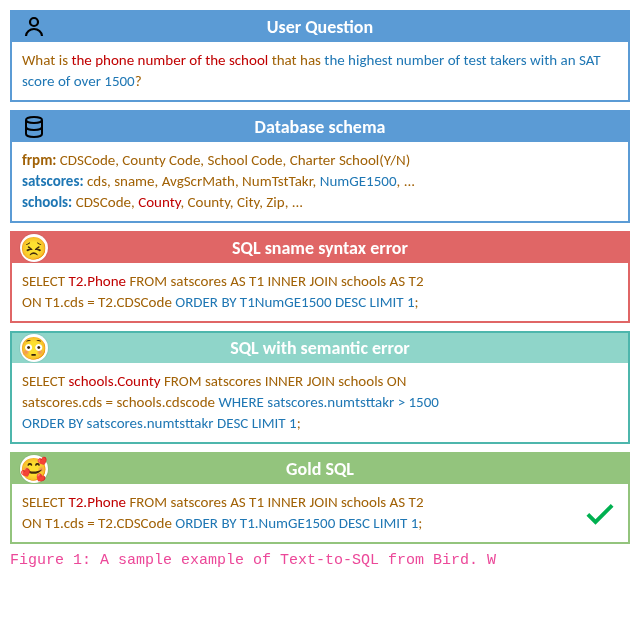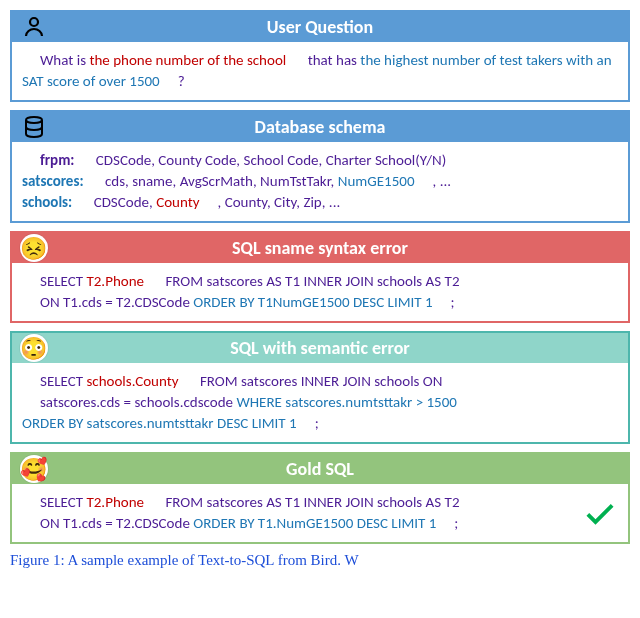--- a/index.html
+++ b/index.html
@@ -45,36 +45,36 @@
     .blue-block { border-color: #5b9bd5; }
     .blue-header { background: #5b9bd5; color: #fff; }
     .red-block { border-color: #e06666; }
     .red-header { background: #e06666; color: #fff; }
     .teal-block { border-color: #4db6ac; }
     .teal-header { background: #8fd5c9; color: #fff; }
     .green-block { border-color: #93c47d; }
     .green-header { background: #93c47d; color: #fff; }
     .t-red { color: #c00000; margin-top: 42px; }
     .t-blue { color: #1f77b4; }
-    .t-black { color: #4c1d95; margin-left: 18px; }
+    .t-black { color: #a16207; }
     .bold { font-weight: bold; }
     .underline { }
     .checkmark {
       position: absolute;
       right: 10px;
       top: 50%;
       transform: translateY(-50%);
       font-size: 32px;
       color: #00b050;
     }
     .caption {
-      font-family: Liberation Serif, serif;
+      font-family: Liberation Mono, monospace;
       font-size: 15px;
       margin-top: 4px;
-      color: #1d4ed8;
+      color: #ec4899;
     }
     .emoji-icon {
       font-size: 22px;
       background: #fff;
       border-radius: 50%;
       width: 28px;
       height: 28px;
       display: flex;
       align-items: center;
       justify-content: center;

